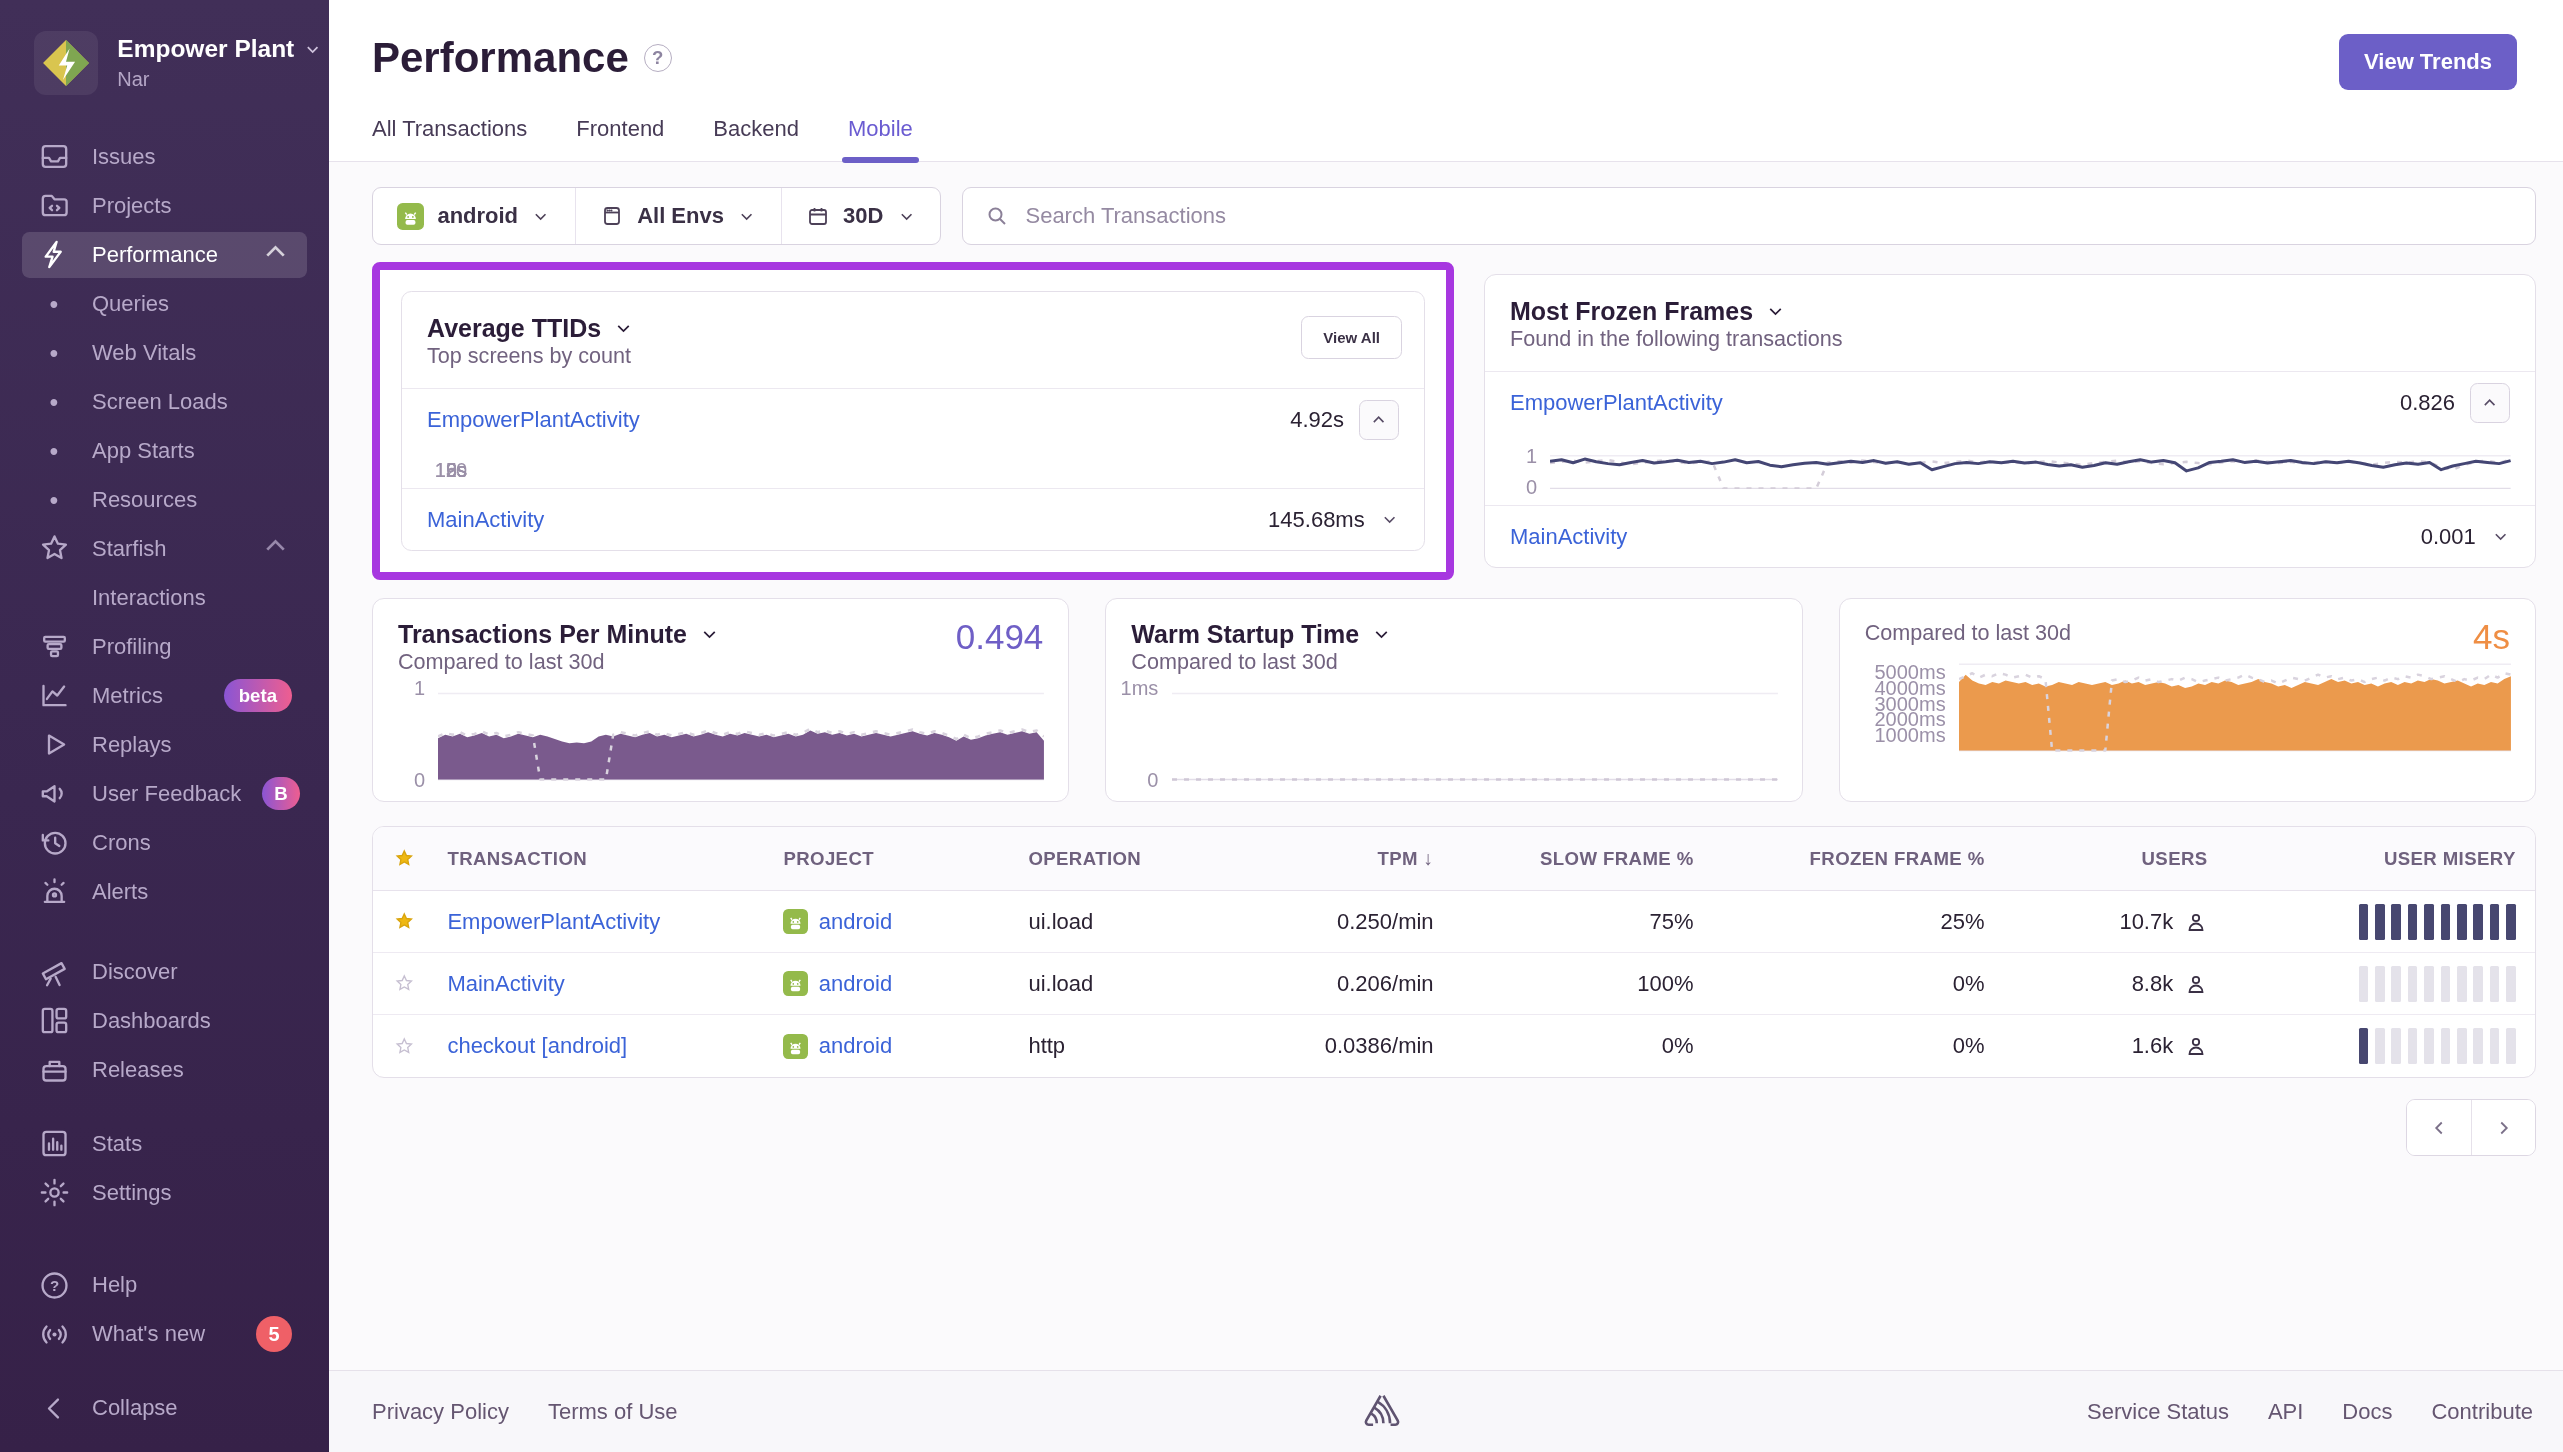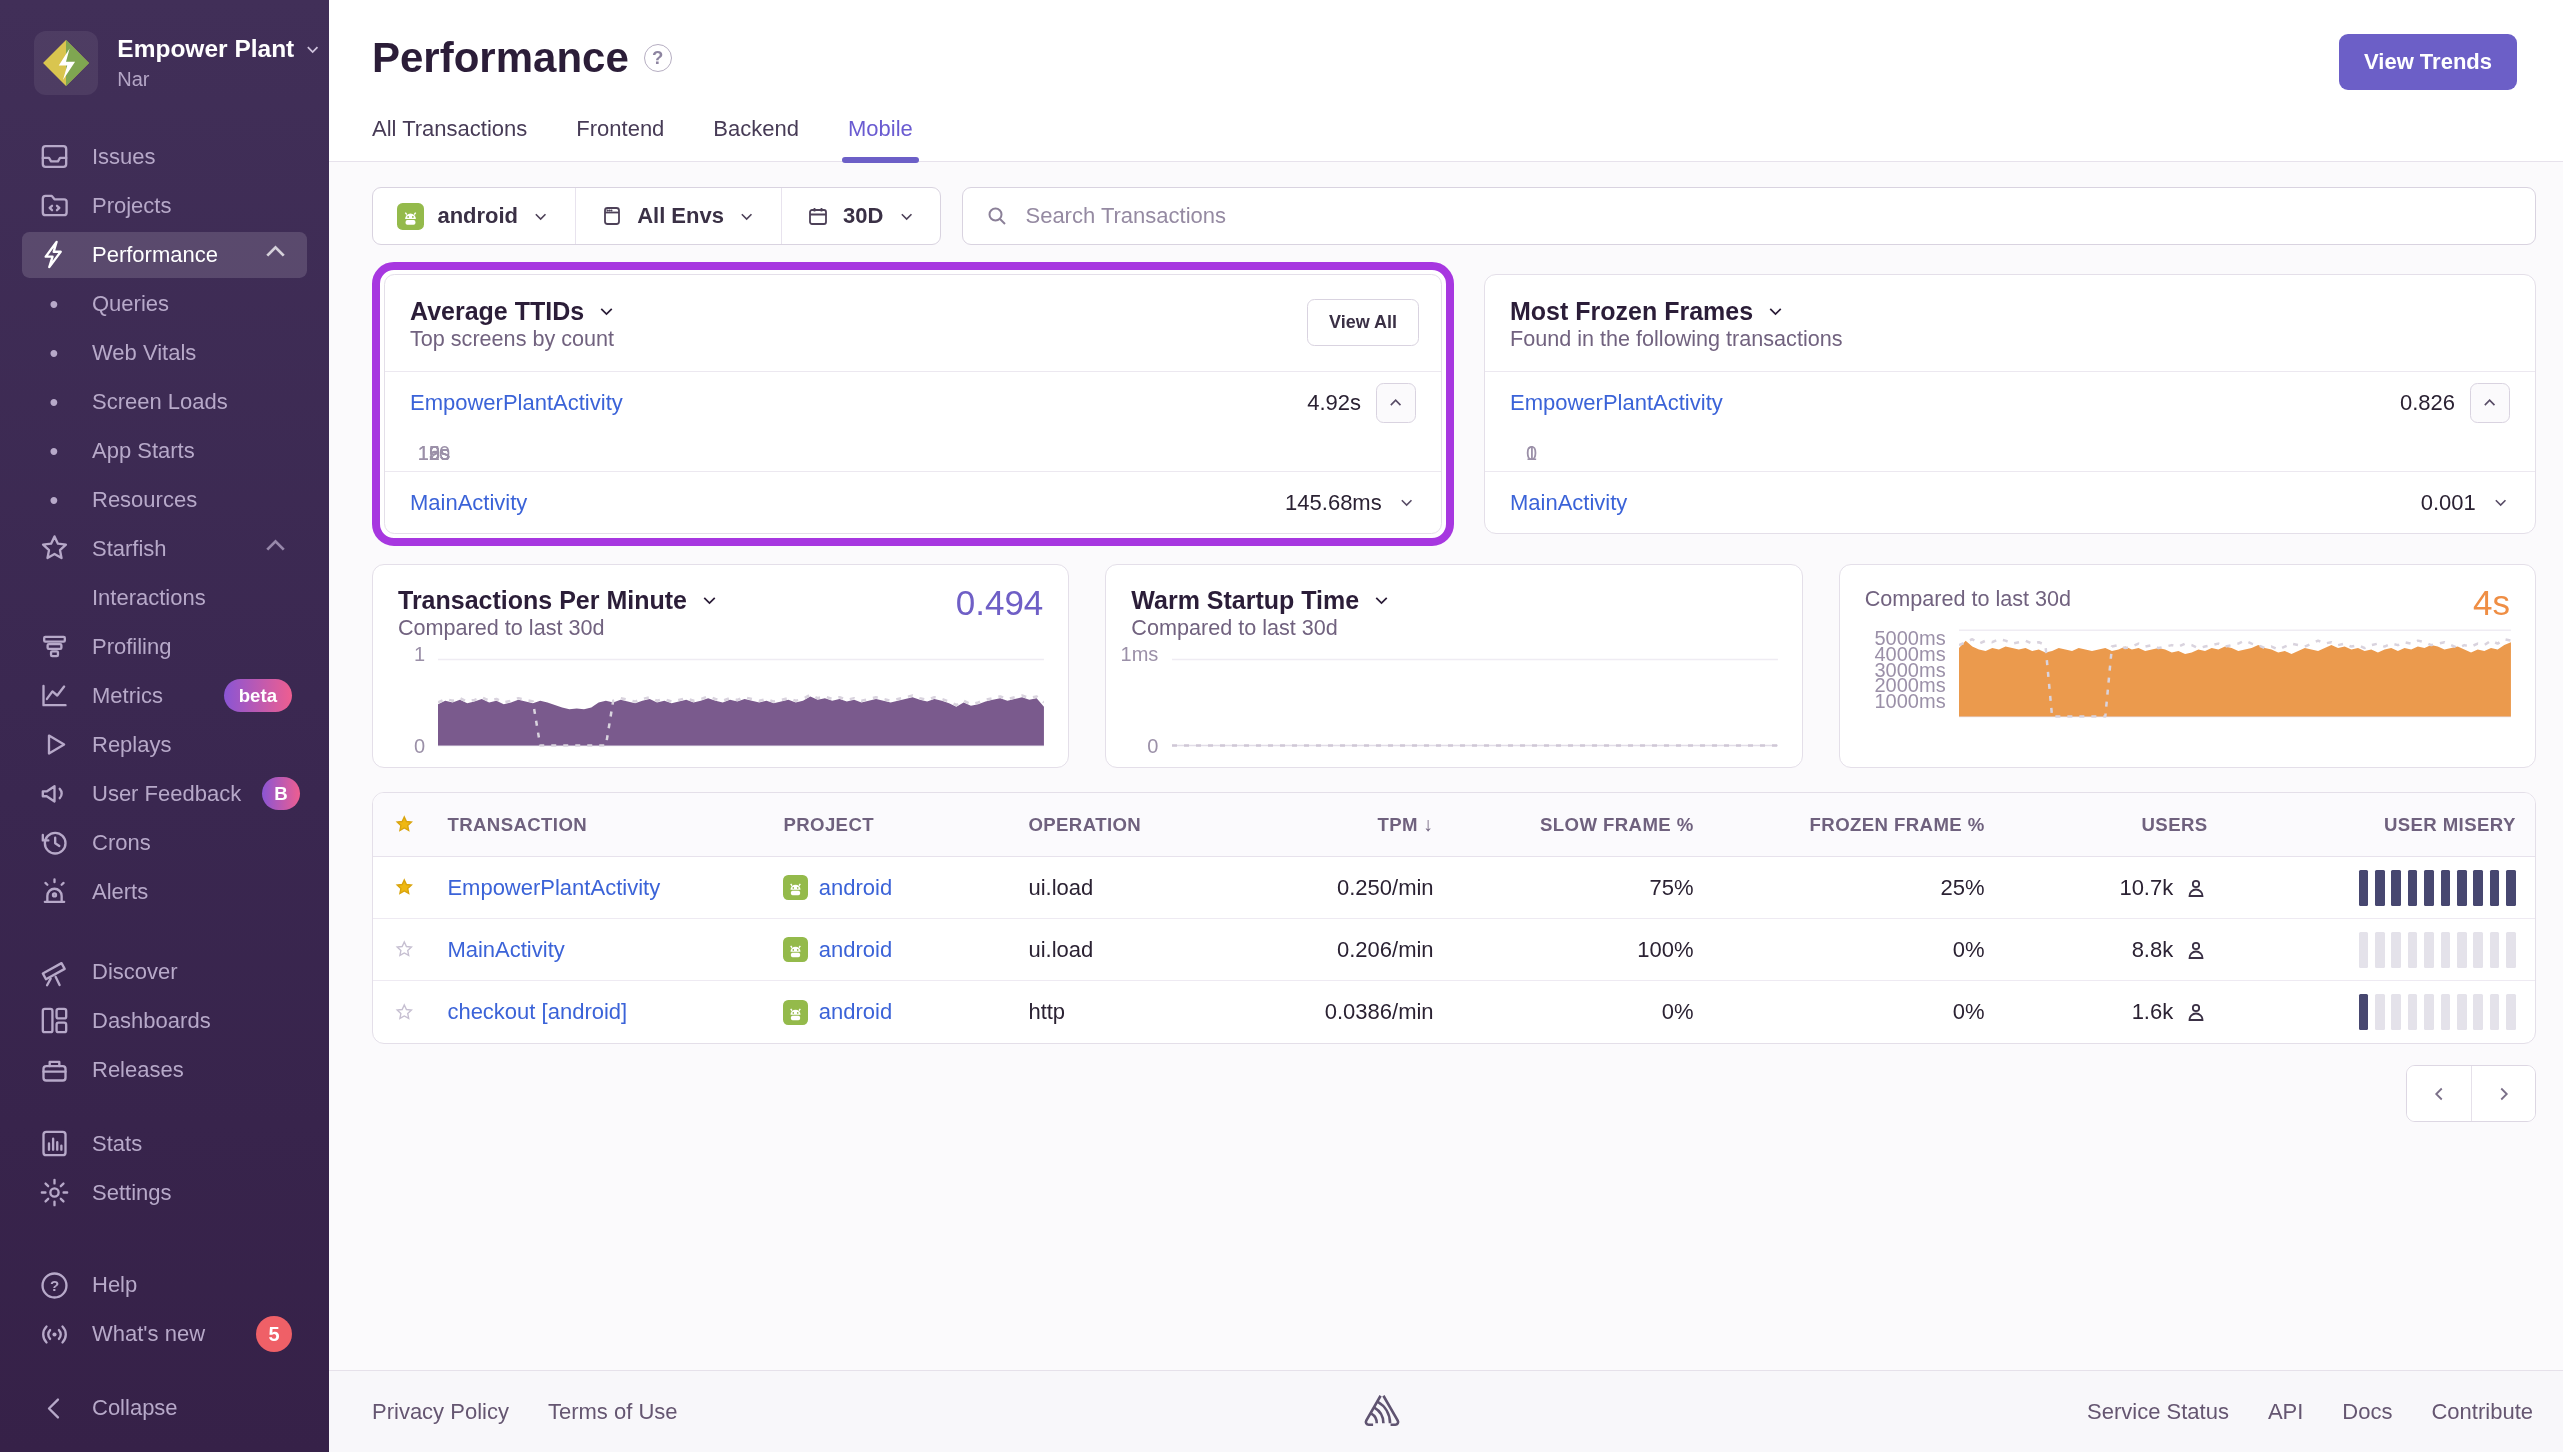--- a/index.html
+++ b/index.html
@@ -53,29 +53,29 @@
   .seg > div { display:flex; align-items:center; gap:13.4px; padding:0 24px; font-size:22px; font-weight:600;
     color:#3a3045; border-left:1.5px solid #e8e3ee; cursor:pointer; }
   .seg > div:first-child { border-left:none; }
   .searchbox { flex:1; display:flex; align-items:center; gap:16.4px; background:#fff; border:1.5px solid #d9d3e0;
     border-radius:9px; height:58px; padding:0 22px; }
   .searchbox input { border:none; outline:none; flex:1; font-size:22px; color:#3a3045; font-family:inherit; background:transparent; }
   .searchbox input::placeholder { color:#958aa2; }
 
   
   .row1 { display:flex; gap:30px; margin:16.4px 27px 0 43px; align-items:stretch; flex:none; }
-  .hl-wrap { flex:0 0 1082px; border:8.2px solid #a737e0; border-radius:22px; padding:4px; background:#fff; }
+  .hl-wrap { flex:0 0 1082px; border:8.2px solid #a737e0; border-radius:8px; padding:21px; background:#fff; }
   .panel { background:#fff; border:1.5px solid #e4dfe9; border-radius:12px; overflow:hidden; }
   .hl-wrap .panel { height:100%; border-radius:10.4px; }
   .panel.frozenp { flex:1; margin:12px 0; }
   .p-head { padding:22px 25px 19.3px; border-bottom:1.5px solid #ece8f0; position:relative; }
   .p-title { font-size:25px; font-weight:700; color:#2b1d38; display:flex; align-items:center; gap:12px; cursor:pointer; }
   .p-sub { font-size:21.6px; color:#71627f; }
   .viewall { position:absolute; right:22px; top:24px; background:#fff; border:1.5px solid #d9d3e0; border-radius:7.4px;
-    padding:12px 21px; font-size:18px; font-weight:600; color:#3a3045; cursor:pointer; font-family:inherit; }
+    padding:12px 21px; font-size:15px; font-weight:600; color:#3a3045; cursor:pointer; font-family:inherit; }
   .acc { display:flex; align-items:center; padding:0 25px; height:62px; font-size:22px; flex:none; }
   .acc.bordered { border-top:1.5px solid #ece8f0; }
   .acc .link { color:#3b63d8; cursor:pointer; }
   .acc .val { margin-left:auto; color:#2b2233; }
   .togglebtn { width:40px; height:40px; margin-left:15px; border:1.5px solid #d9d3e0; border-radius:7.4px;
     background:#fbfafc; display:flex; align-items:center; justify-content:center; cursor:pointer; color:#584c66; }
   .plainchev { margin-left:15px; color:#584c66; cursor:pointer; display:flex; }
 
   .chart-wrap { display:flex; padding:21px 24px 16.4px 7.4px; }
   .ylab { position:relative; flex:0 0 71px; font-size:20px; color:#9b90a8; }

